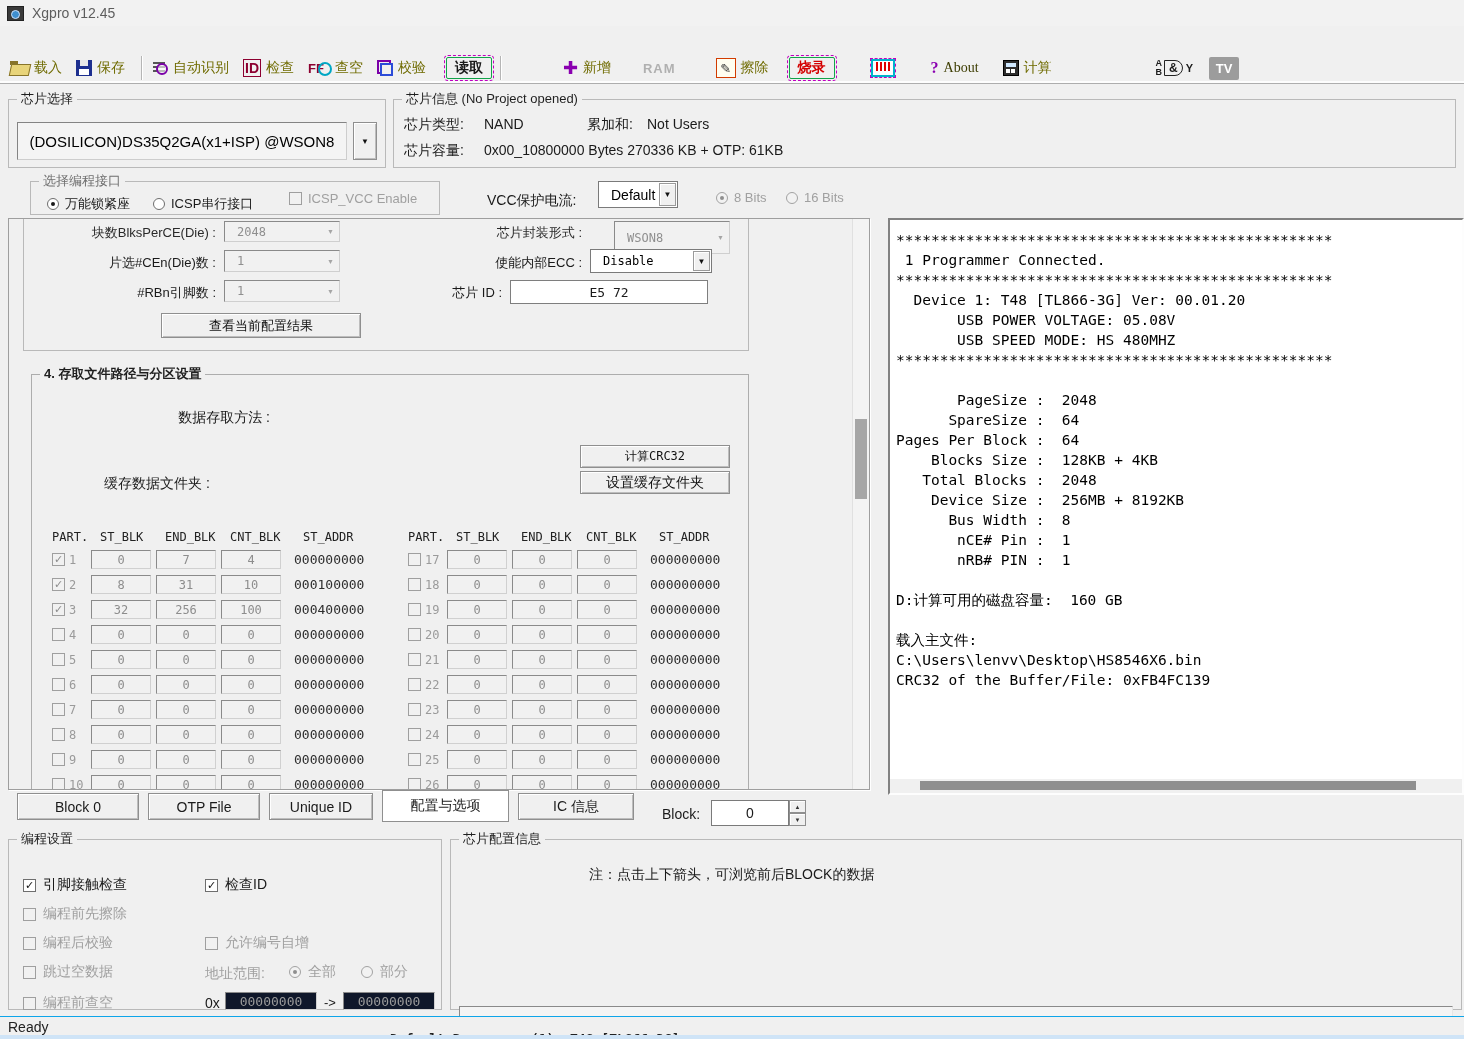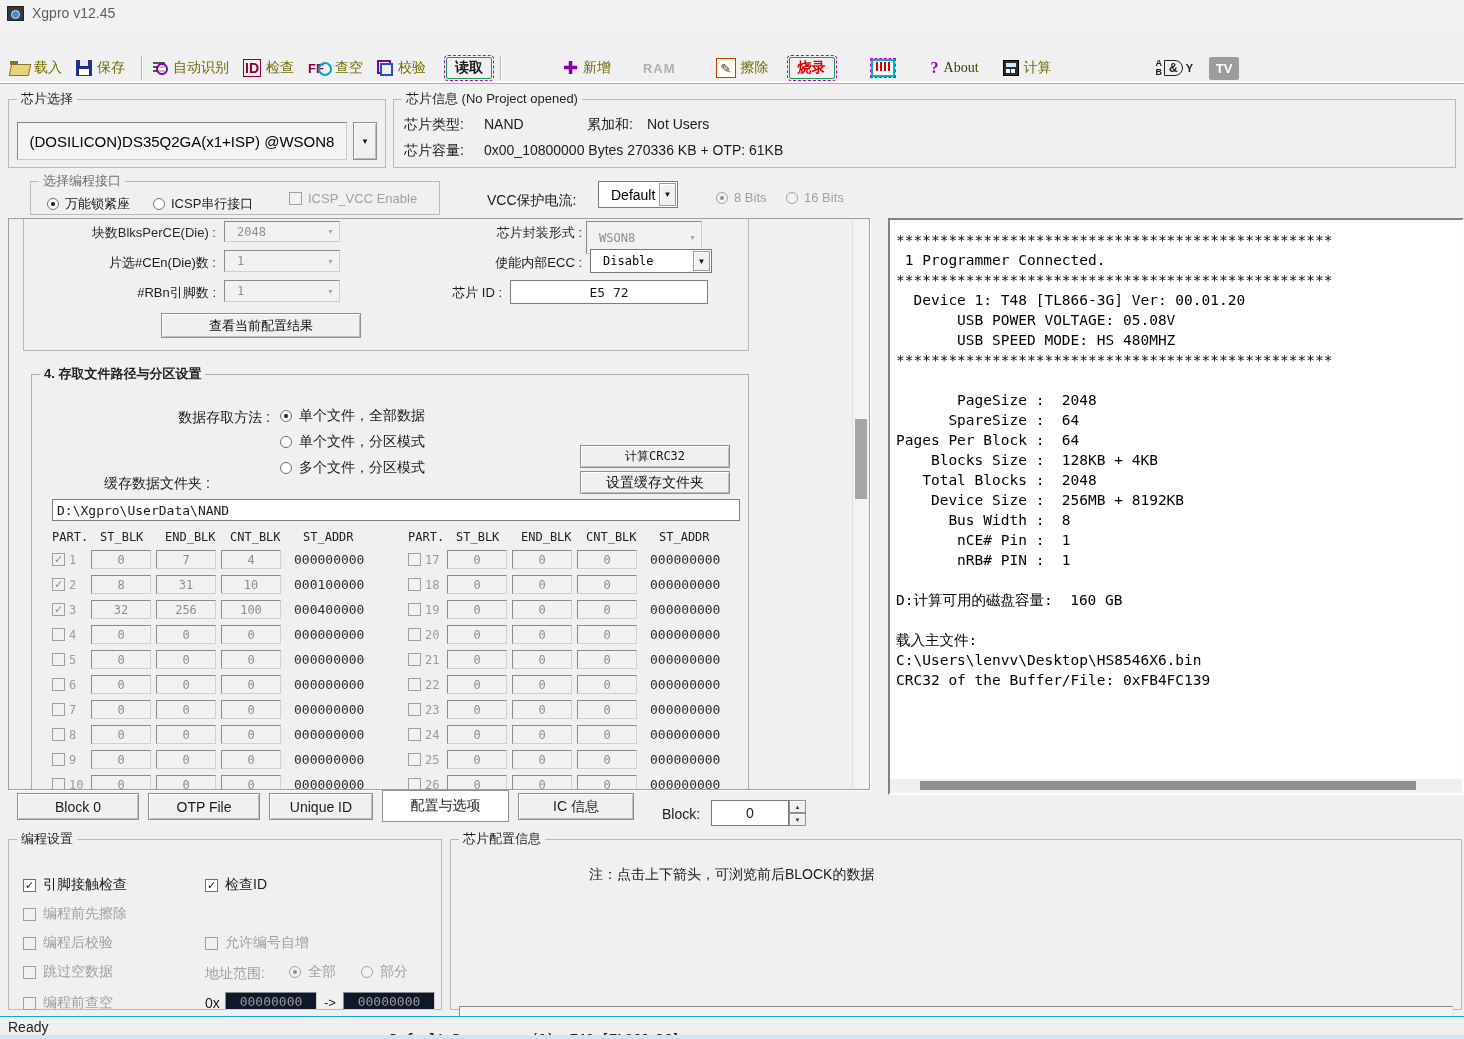--- a/index.html
+++ b/index.html
@@ -239,21 +239,21 @@
   </div>
 
   <div class="panel">
     <div class="cfg-group">
       <span class="abs lab rgt" style="left:0; top:24px; width:192px; color:#2a2a2a;">块数BlksPerCE(Die) :</span>
       <div class="abs combo" style="left:200px; top:21px; width:116px; height:21px;">
         <span class="val">2048</span>
         <span class="arr">▼</span>
       </div>
       <span class="abs lab rgt" style="left:370px; top:24px; width:188px; color:#2a2a2a;">芯片封装形式 :</span>
-      <div class="abs combo" style="left:562px; top:21px; width:116px; height:33px;justify-content:flex-end;">
+      <div class="abs combo" style="left:590px; top:21px; width:116px; height:33px;justify-content:flex-end;">
         <span class="val">WSON8</span>
         <span class="arr">▼</span>
       </div>
 
       <span class="abs lab rgt" style="left:0; top:54px; width:192px;">片选#CEn(Die)数 :</span>
       <div class="abs combo" style="left:200px; top:50px; width:116px; height:22px;">
         <span class="val">1</span>
         <span class="arr">▼</span>
       </div>
       <span class="abs lab rgt" style="left:370px; top:54px; width:188px;">使能内部ECC :</span>
@@ -269,38 +269,23 @@
       </div>
       <span class="abs lab rgt" style="left:300px; top:84px; width:178px;">芯片 ID :</span>
       <div class="abs" style="left:486px; top:80px; width:198px; height:24px; background:#fff; border:1px solid #7e7e7e; display:flex; align-items:center; justify-content:center; font-family:'DejaVu Sans Mono',monospace; font-size:13px;">E5 72</div>
 
       <div class="abs btn" style="left:137px; top:113px; width:200px; height:25px;">查看当前配置结果</div>
     </div>
 
     <fieldset style="left:22px; top:146px; width:718px; height:426px; border-color:#adadad;">
       <legend class="bold">4. 存取文件路径与分区设置</legend>
       <span class="abs lab rgt" style="left:58px; top:26px; width:180px; font-size:14px;">数据存取方法 :</span>
-      <div class="abs" id="method-radios" style="left:248px; top:24px; display:flex; flex-direction:column; gap:8px;">
-          <div style="display: flex; align-items: center; gap: 7px; font-size: 14px;">
-            <span class="radio sel"></span>
-            <span>单个文件，全部数据</span>
-          </div>
-          <div style="display: flex; align-items: center; gap: 7px; font-size: 14px;">
-            <span class="radio"></span>
-            <span>单个文件，分区模式</span>
-          </div>
-          <div style="display: flex; align-items: center; gap: 7px; font-size: 14px;">
-            <span class="radio"></span>
-            <span>多个文件，分区模式</span>
-          </div>
-        </div>
       <div class="abs btn" style="left:548px; top:62px; width:150px; height:23px; font-family:'DejaVu Sans Mono',monospace; font-size:12px;">计算CRC32</div>
       <div class="abs btn" style="left:548px; top:88px; width:150px; height:23px; font-size:14px;">设置缓存文件夹</div>
       <span class="abs lab" style="left:72px; top:92px; font-size:14px;">缓存数据文件夹 :</span>
-      <div class="abs" style="left:20px; top:116px; width:688px; height:22px; background:#fff; border:1px solid #7e7e7e; display:flex; align-items:center; padding-left:4px; font-family:'DejaVu Sans Mono',monospace; font-size:13px;">D:\Xgpro\UserData\NAND</div>
 
       <div class="abs phead" id="phead-left" style="left:20px; top:147px;">
           <span class="ph-0">PART.</span>
           <span class="ph-1">ST_BLK</span>
           <span class="ph-2">END_BLK</span>
           <span class="ph-3">CNT_BLK</span>
           <span class="ph-4">ST_ADDR</span>
         </div>
       <div class="abs phead" id="phead-right" style="left:376px; top:147px;">
           <span class="ph-0">PART.</span>

